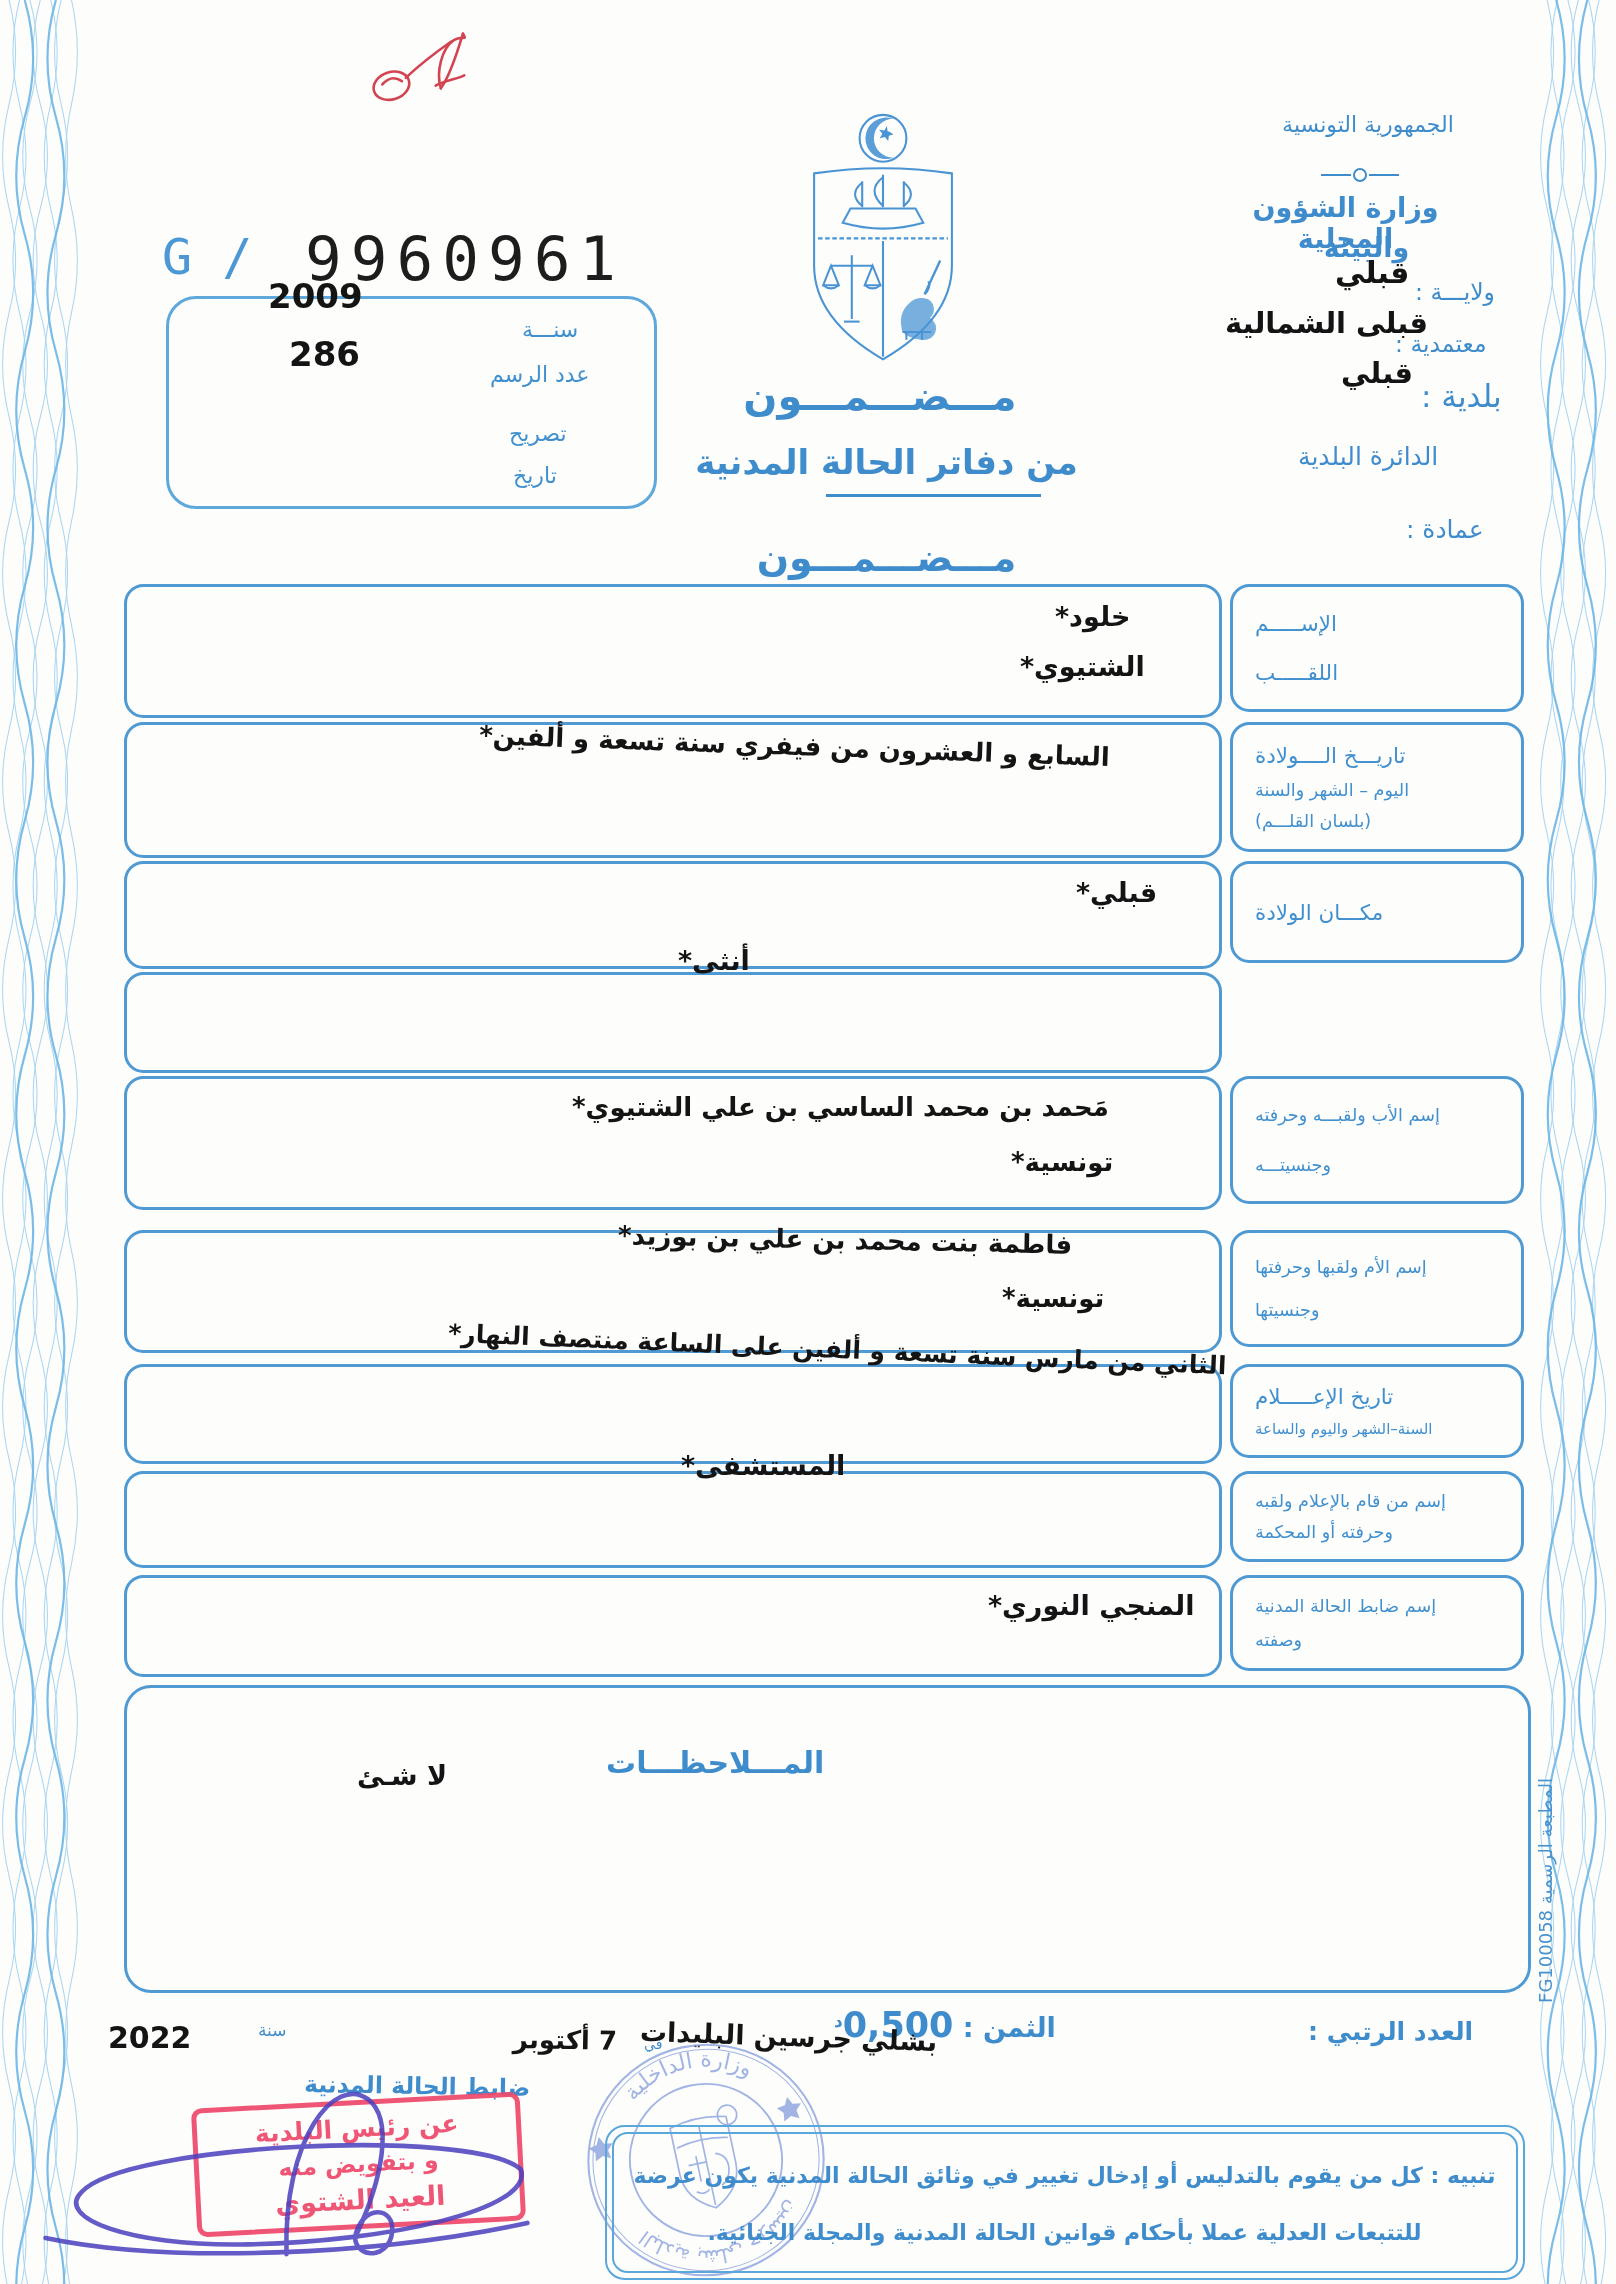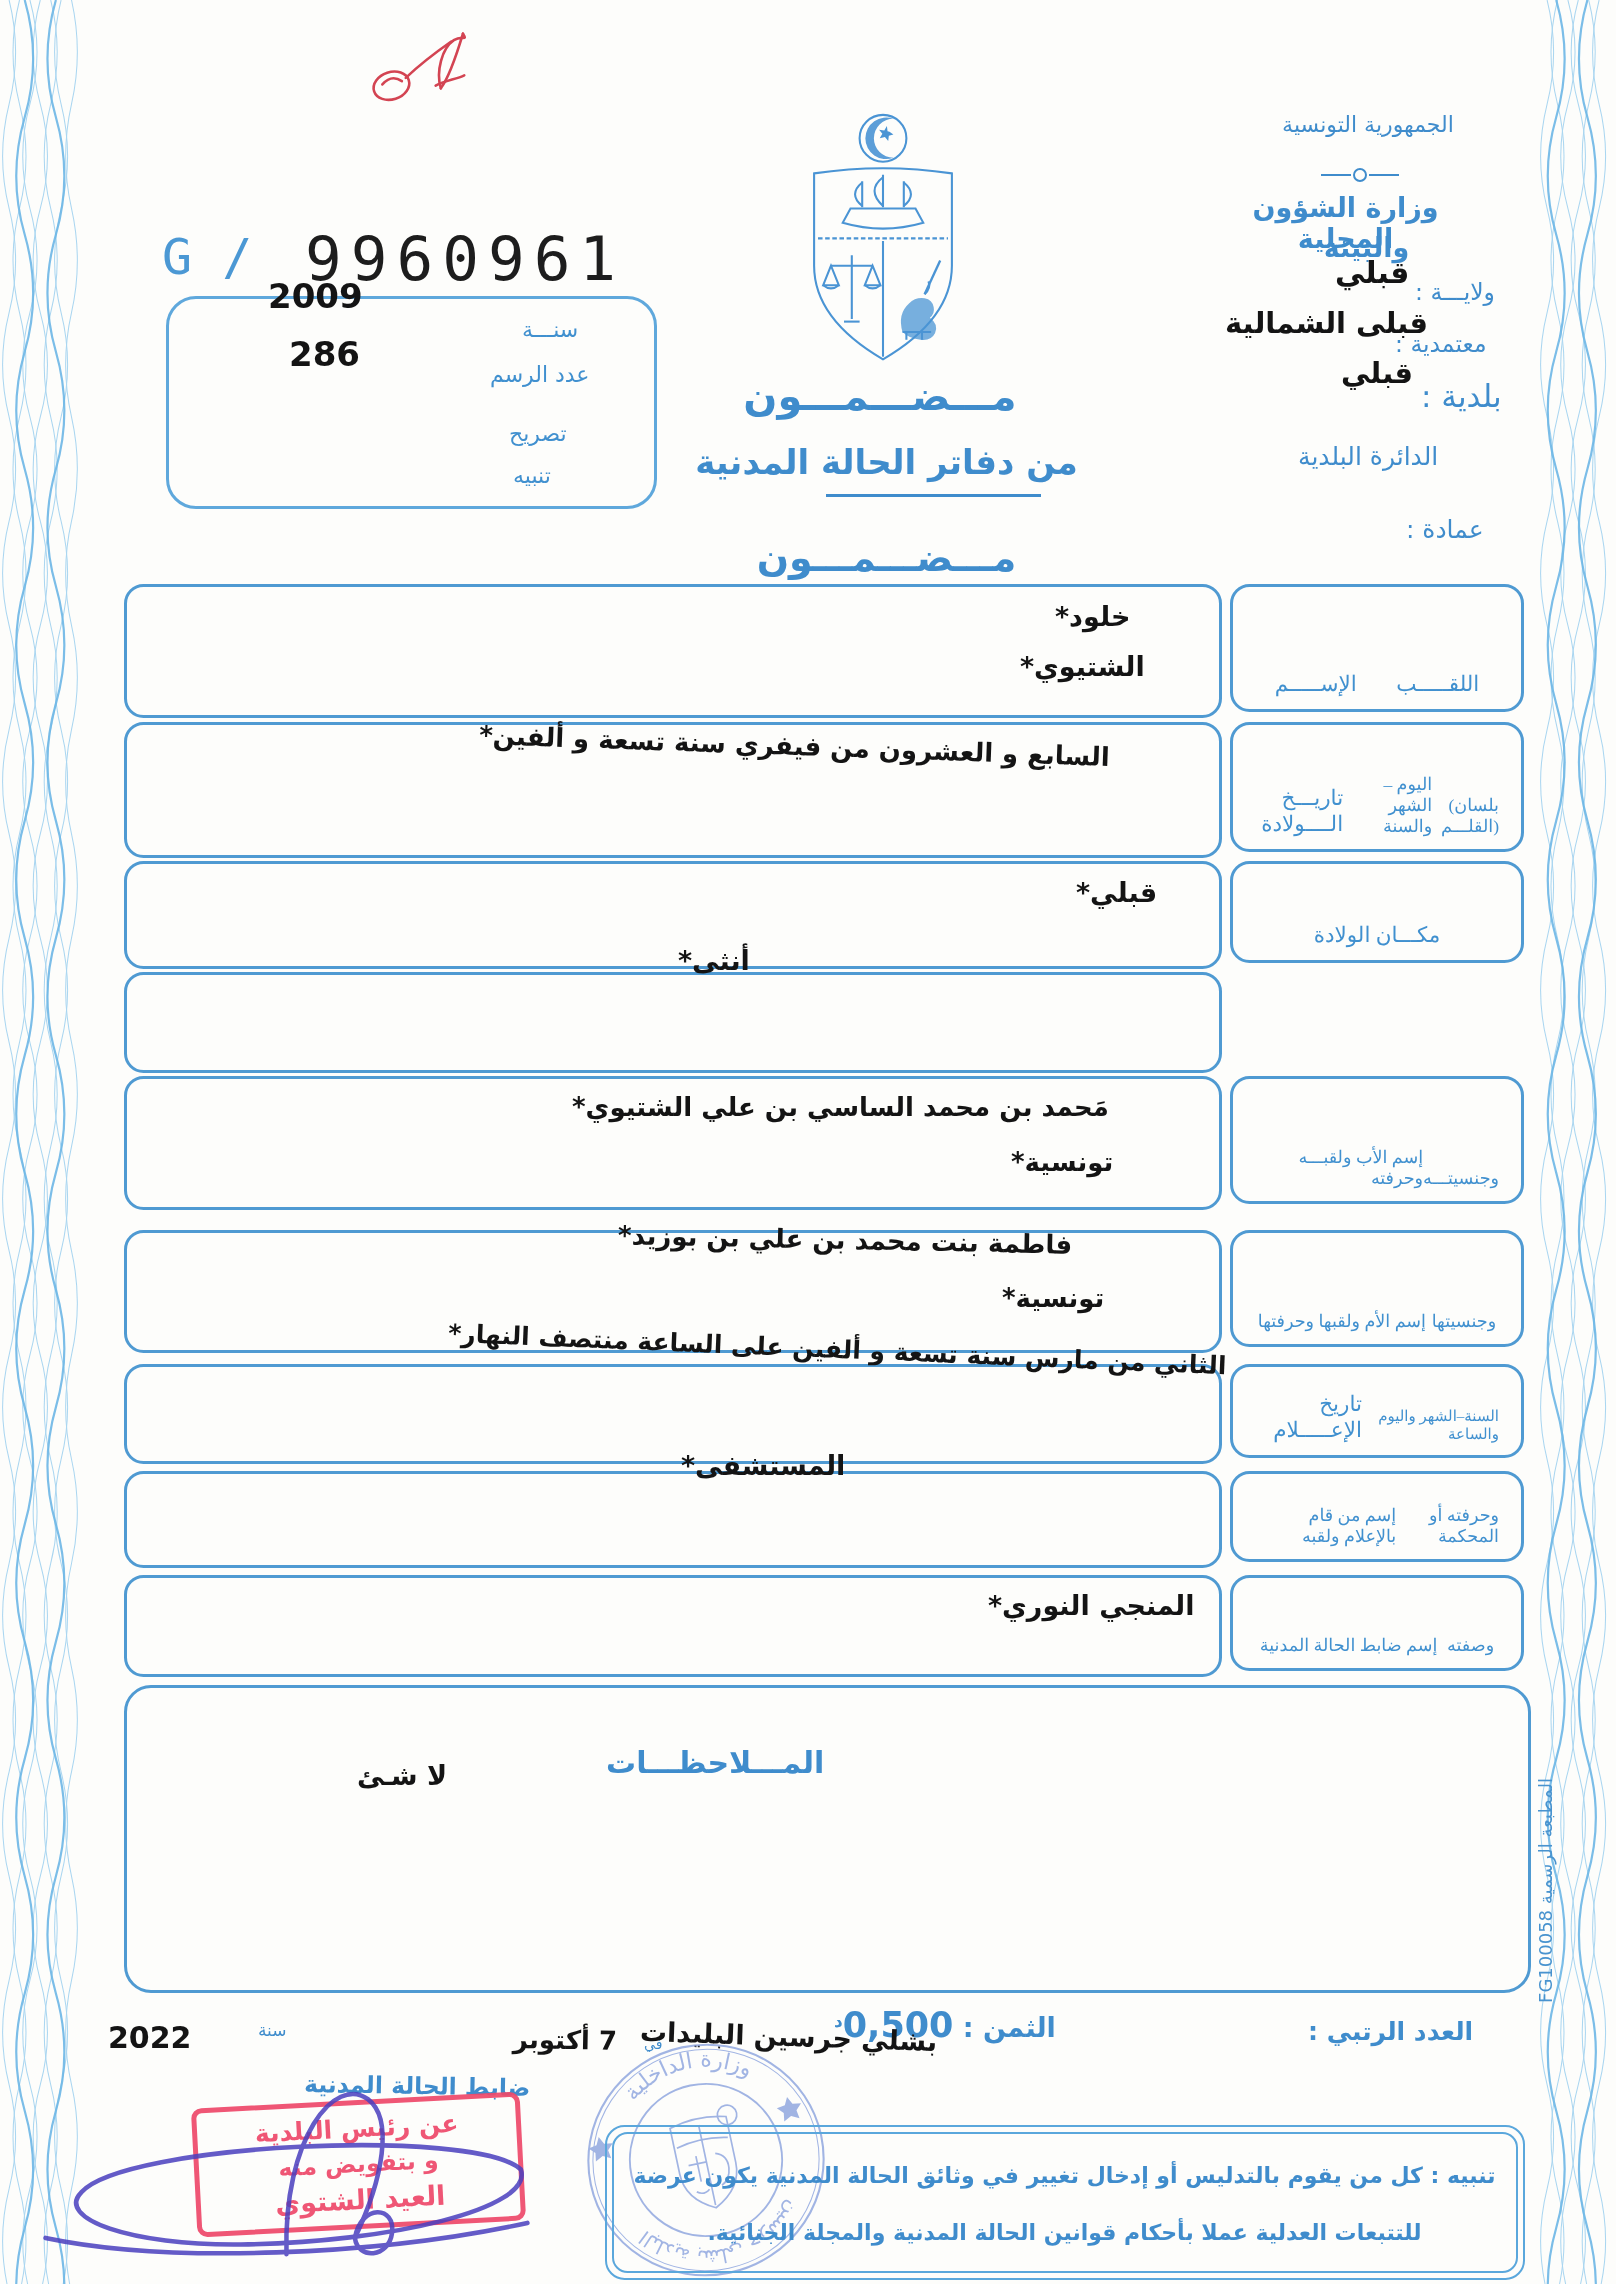--- a/index.html
+++ b/index.html
@@ -37,22 +37,22 @@
   .hl-daira{left:1298px;top:442px;font-size:25px;}
   .hl-omada{left:1406px;top:515px;font-size:25px;}
   
   .title-main{left:717px;top:373px;width:326px;text-align:center;font-size:40px;font-weight:bold;}
   .title-sub{left:678px;top:442px;width:417px;text-align:center;font-size:34px;font-weight:bold;}
   .title-underline{left:826px;top:494px;width:215px;height:3.3px;background:#3f8ccc;}
   .title-cat{left:704px;top:536px;width:365px;text-align:center;font-size:38px;font-weight:bold;}
   
   .fbox{position:absolute;border:3.3px solid #4f9ad2;border-radius:19.5px;background:transparent;}
   .lbox{position:absolute;border:3.3px solid #4f9ad2;border-radius:19.5px;color:#4090cf;
-        display:flex;flex-direction:row;justify-content:space-around;align-items:flex-end;
-        padding:11.7px 22px;box-sizing:border-box;text-align:right;font-family:Liberation Serif, serif;}
+        display:flex;flex-direction:column;justify-content:space-around;align-items:flex-start;
+        padding:11.7px 22px;box-sizing:border-box;text-align:right;}
   .lbox .l1{font-size:21.5px;}
   .lbox .l2{font-size:17.6px;}
   .vb{left:124px;width:1092px;}
   .lb{left:1230px;width:294px;}
   .r1{top:584px;height:128px;}  .r2{top:722px;height:130px;}
   .r3{top:861px;height:102px;} .r4{top:972px;height:95px;}
   .r5{top:1076px;height:128px;} .r6{top:1230px;height:117px;}
   .r7{top:1364px;height:94px;} .r8{top:1471px;height:91px;}
   .r9{top:1575px;height:96px;}
   .obs-box{left:124px;top:1685px;width:1401px;height:302px;border:3.3px solid #4f9ad2;border-radius:27px;}
@@ -143,21 +143,21 @@
 
   <div class="abs serial-prefix">G /</div>
   <div class="abs serial-number">9960961</div>
 
   <div class="abs reg-box"></div>
   <div class="abs val reg-year-val">2009</div>
   <div class="abs val reg-act-val">286</div>
   <div class="abs reg-lbl reg-lbl-year">سنـــة</div>
   <div class="abs reg-lbl reg-lbl-act">عدد الرسم</div>
   <div class="abs reg-lbl reg-lbl-decl">تصريح</div>
-  <div class="abs reg-lbl reg-lbl-judg">تنبيه</div>
+  <div class="abs reg-lbl reg-lbl-judg">تاريخ</div>
 
   <svg class="abs" style="left:792px;top:104px" width="182" height="274" viewBox="0 0 280 420">
     <g stroke="#4a94d4" fill="none" stroke-width="3.2">
       <circle cx="140" cy="52" r="36"></circle>
       <path d="M156,22 a32,32 0 1,0 0,60 a25,25 0 1,1 0,-60" fill="#4a94d4" stroke="none" opacity="0.9"></path>
       <path d="M150,42 l6,4 -7,2 -1,8 -5,-6 -8,2 4,-7 -5,-6 8,1 4,-7 1,8 z" fill="#4a94d4" stroke="none"></path>
       <path d="M34,106 Q140,90 246,106 L246,248 Q246,330 140,392 Q34,330 34,248 Z"></path>
       <path d="M40,206 H240" stroke-dasharray="7 4"></path>
       <path d="M140,210 V388"></path>
 

